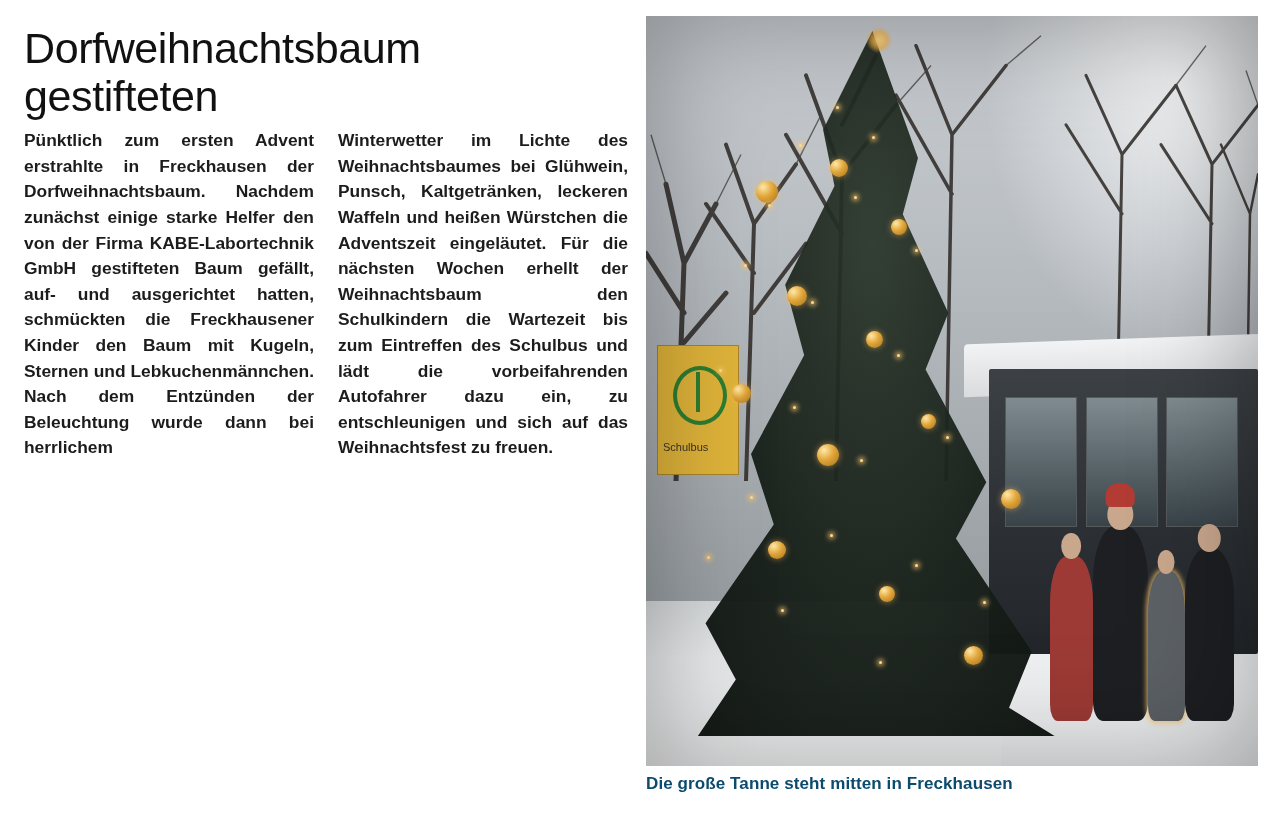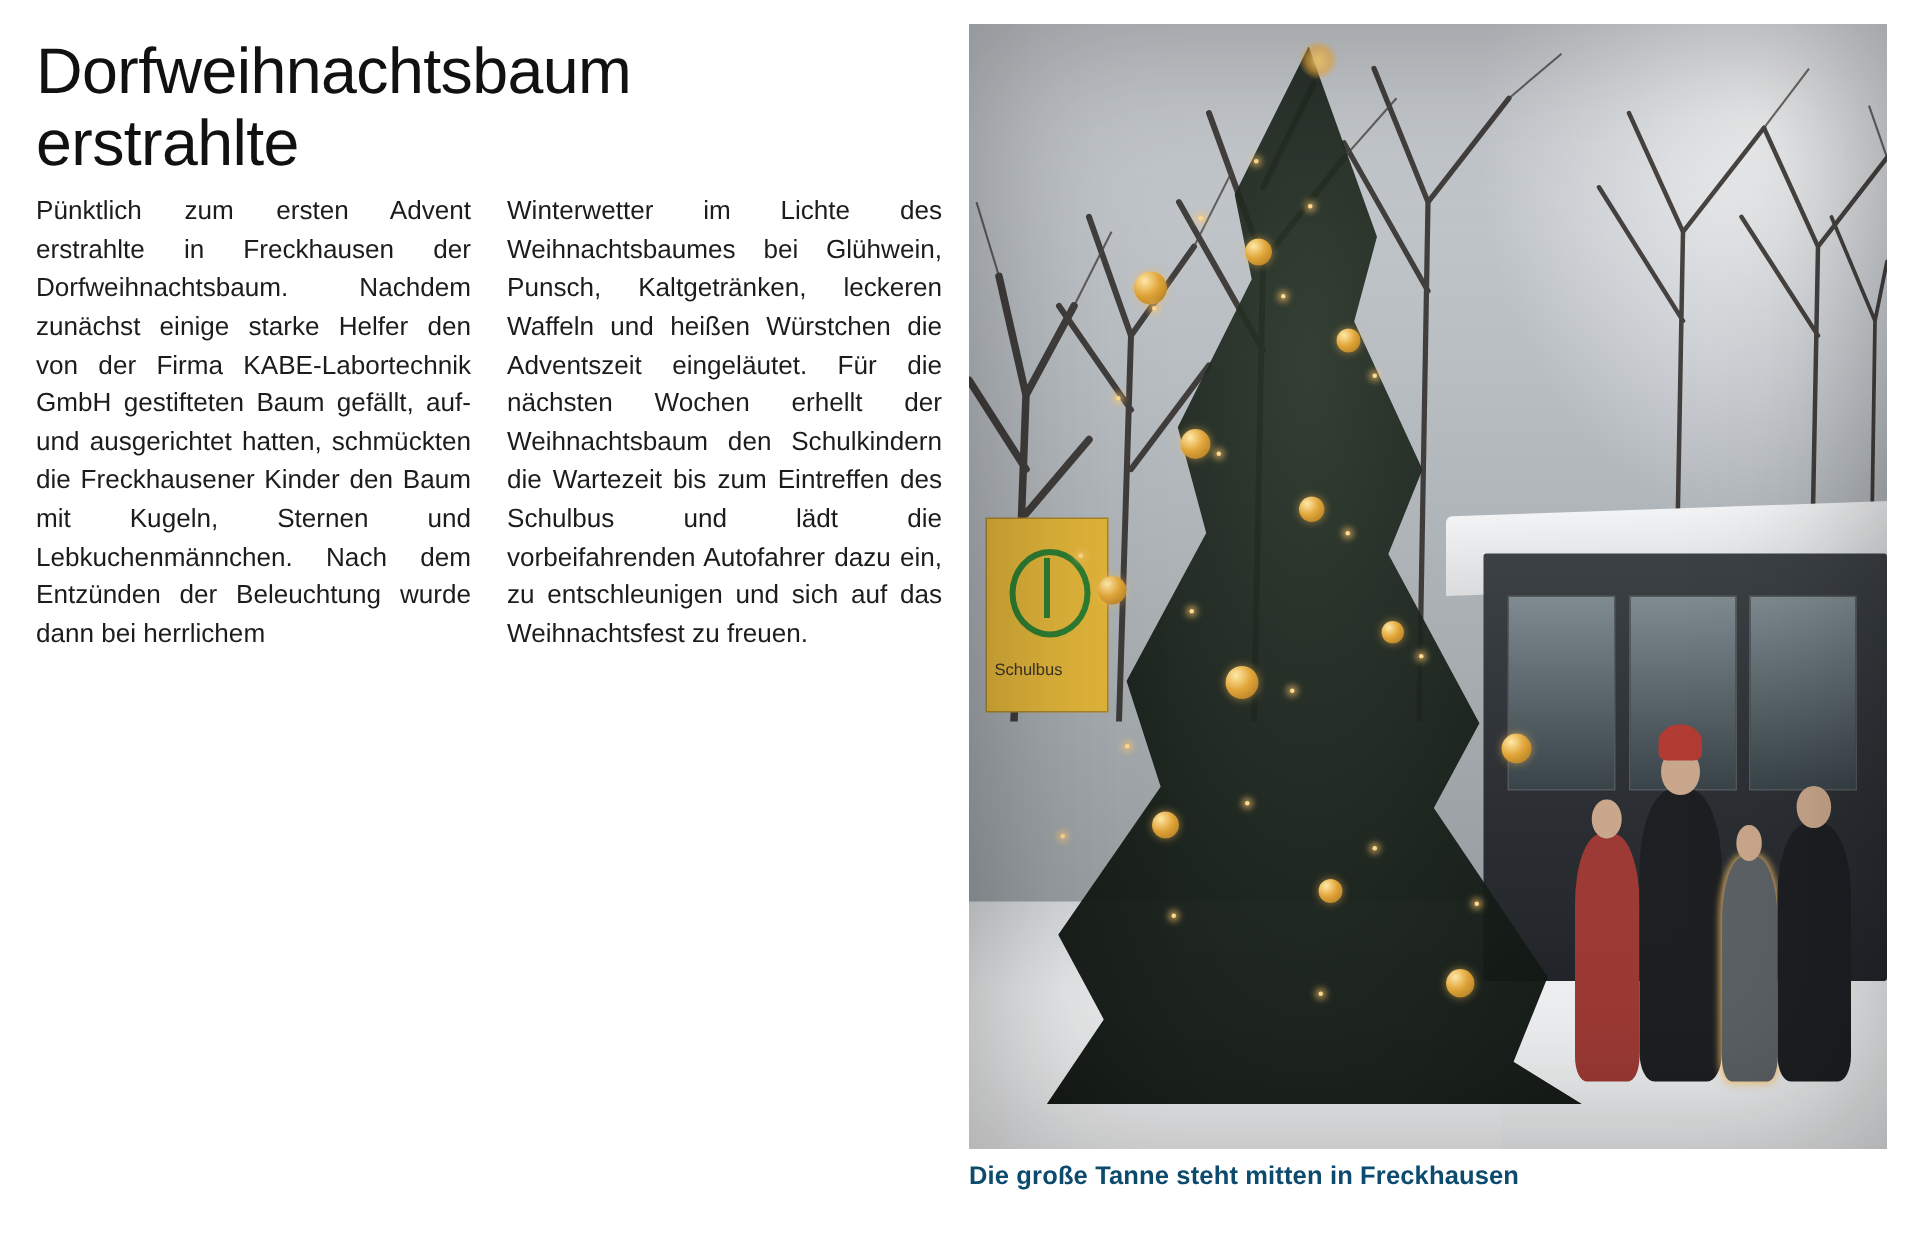--- a/index.html
+++ b/index.html
@@ -43,20 +43,21 @@
     font-weight: 400;
     color: #111111;
     margin: 6px 0 26px 0;
   }
   .cols {
     display: flex;
     gap: 24px;
   }
   .col {
     width: 290px;
+    font-weight: bold;
   }
   .col p {
     margin: 0;
     font-size: 17.4px;
     line-height: 1.47;
     text-align: justify;
     text-justify: inter-word;
     color: #1c1c1c;
     hyphens: manual;
   }
@@ -249,21 +250,21 @@
     box-shadow: inset 0 0 120px rgba(0,0,0,0.35);
     pointer-events: none;
   }
 </style>
 </head>
 <body>
 
 <div class="page">
 
   <div class="article">
-    <h1 class="headline">Dorfweihnachtsbaum erstrahlte</h1>
+    <h1 class="headline">Dorfweihnachtsbaum gestifteten</h1>
     <div class="cols">
       <div class="col">
         <p>Pünktlich zum ersten Advent erstrahlte in Freckhausen der Dorfweihnachtsbaum.  Nachdem zunächst einige starke Helfer den von der Firma KABE-Labortechnik GmbH gestifteten Baum gefällt, auf- und ausgerichtet hatten, schmückten die Freckhausener Kinder den Baum mit Kugeln, Sternen und Lebkuchenmännchen. Nach dem Entzünden der Beleuchtung wurde dann bei herrlichem</p>
       </div>
       <div class="col">
         <p>Winterwetter im Lichte des Weihnachtsbaumes bei Glühwein, Punsch, Kaltgetränken, leckeren Waffeln und heißen Würstchen die Adventszeit eingeläutet. Für die nächsten Wochen erhellt der Weihnachtsbaum den Schulkindern die Wartezeit bis zum Eintreffen des Schulbus und lädt die vorbeifahrenden Autofahrer dazu ein, zu entschleunigen und sich auf das Weihnachtsfest zu freuen.</p>
       </div>
     </div>
   </div>
 

